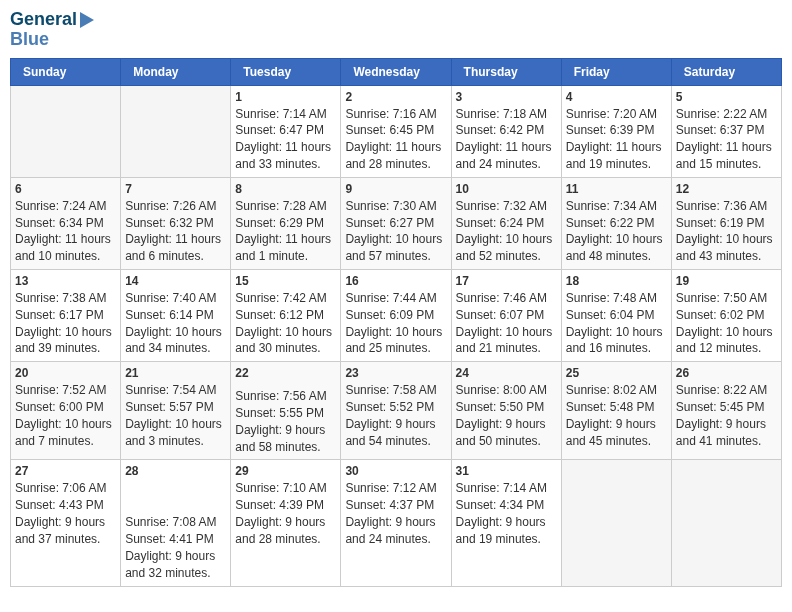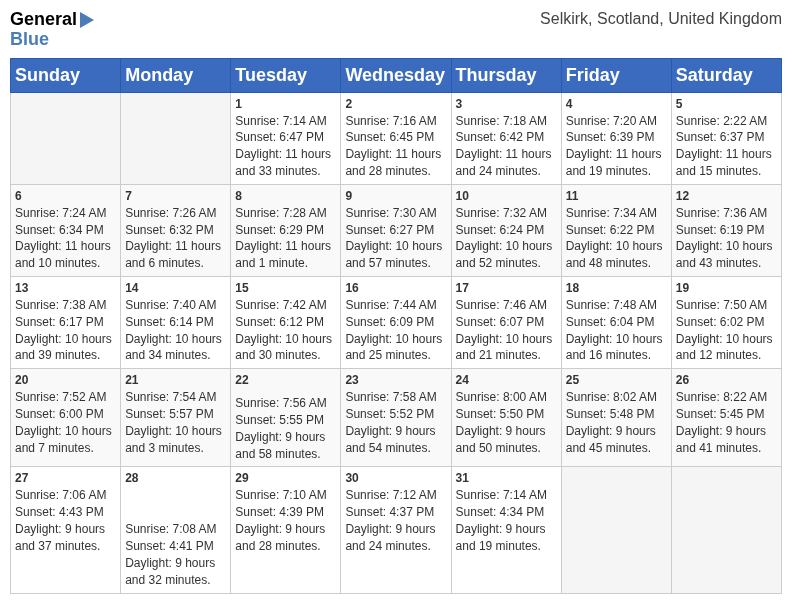--- a/index.html
+++ b/index.html
@@ -20,21 +20,21 @@
       display: flex;
       align-items: center;
     }
     .logo-text {
       font-size: 18px;
       font-weight: bold;
       color: #333;
       line-height: 1.1;
     }
     .logo-text span {
-      color: #000000;
+      color: #0c4a6e;
       margin-top: 48px;
     }
     .title-section {
       text-align: right;
     }
     .month-title {
       font-size: 36px;
       font-weight: bold;
       color: #222;
     }
@@ -43,23 +43,23 @@
       color: #444;
     }
     table {
       width: 100%;
       border-collapse: collapse;
       table-layout: fixed;
     }
     th {
       background-color: #3a6bbf;
       color: #fff;
-      font-size: 18px;
+      font-size: 12px;
       font-weight: bold;
-      padding: 6px 4px;
+      padding: 6px 12px;
       text-align: left;
       border: 1px solid #2a5aaf;
     }
     td {
       border: 1px solid #ccc;
       vertical-align: top;
       padding: 4px;
       font-size: 10.5px;
       color: #333;
       height: 80px;
@@ -92,21 +92,20 @@
       <div style="display:flex; align-items:center;">
         <span class="logo-text">
           <span>General</span>
         </span>
         <div style="width:0;height:0;border-top:8px solid transparent;border-bottom:8px solid transparent;border-left:14px solid #4a7db5;margin-left:3px;"></div>
       </div>
       <span class="logo-text" style="color:#4a7db5;">Blue</span>
     </div>
   </div>
   <div class="title-section">
-    <div class="location-title">Selkirk, Scotland, United Kingdom</div>
   </div>
 </div>
 
 <table>
   <thead>
     <tr>
     <th>Sunday</th>
         <th>Monday</th>
         <th>Tuesday</th>
         <th>Wednesday</th>

